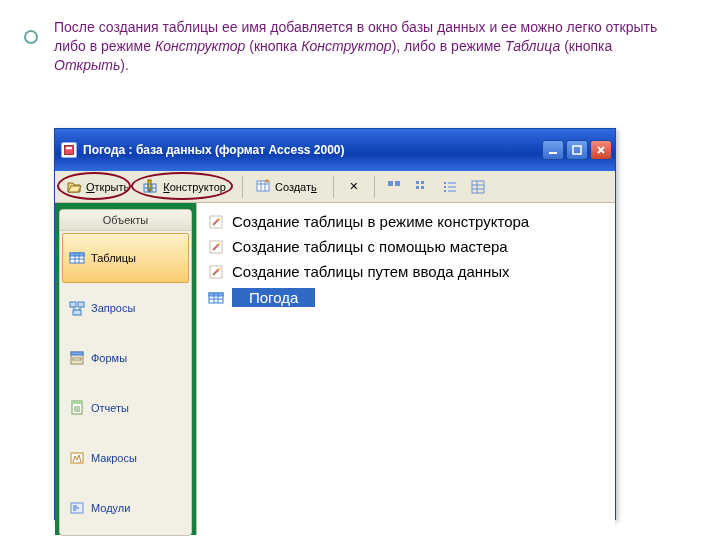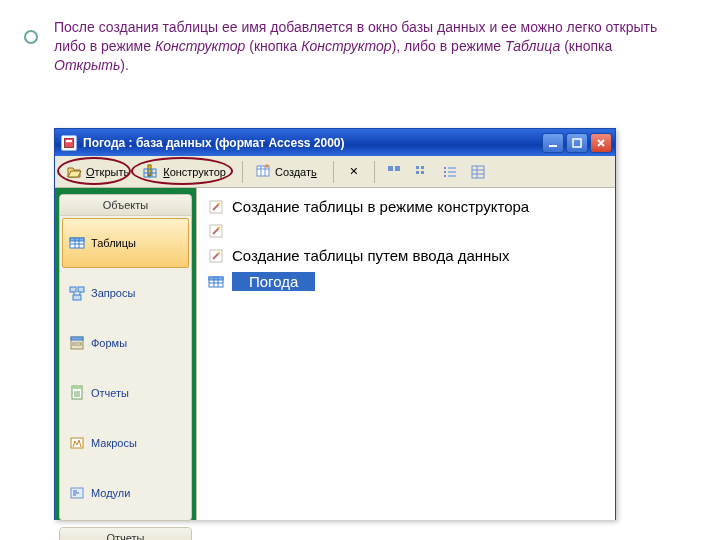--- a/index.html
+++ b/index.html
@@ -32,21 +32,21 @@
   .win {
     position: absolute;
     left: 54px; top: 128px;
     width: 562px; height: 392px;
     border: 1px solid #1b4aa9;
     background: #ece9d8;
     box-shadow: 2px 2px 5px rgba(0,0,0,.25);
     font-size: 11px;
   }
   .titlebar {
-    height: 27px;
+    height: 42px;
     background: linear-gradient(#2f6be0,#0d3fb0 60%,#2f6be0);
     display: flex; align-items: center;
     padding: 0 3px 0 6px;
     color: #fff;
   }
   .titlebar .app-icon {
     width: 16px; height: 16px;
     background: #fff; border:1px solid #90b2f0;
     border-radius:2px; margin-right:6px;
     display:flex;align-items:center;justify-content:center;
@@ -351,20 +351,21 @@
           <span class="lbl">Создание таблицы в режиме конструктора</span>
         </div>
         <div class="main-item">
           <span class="micon">
               <svg viewBox="0 0 16 16">
                 <rect x="2" y="2" width="12" height="12" fill="#fff" stroke="#c7beb0"></rect>
                 <path d="M5 11 L11 5" stroke="#c56a6a" stroke-width="2"></path>
                 <circle cx="11" cy="5" r="1.2" fill="#f2c24a"></circle>
               </svg>
             </span>
+          <span class="lbl">Создание таблицы с помощью мастера</span>
         </div>
         <div class="main-item">
           <span class="micon">
               <svg viewBox="0 0 16 16">
                 <rect x="2" y="2" width="12" height="12" fill="#fff" stroke="#c7beb0"></rect>
                 <path d="M5 11 L11 5" stroke="#c56a6a" stroke-width="2"></path>
                 <circle cx="11" cy="5" r="1.2" fill="#f2c24a"></circle>
               </svg>
             </span>
           <span class="lbl">Создание таблицы путем ввода данных</span>

